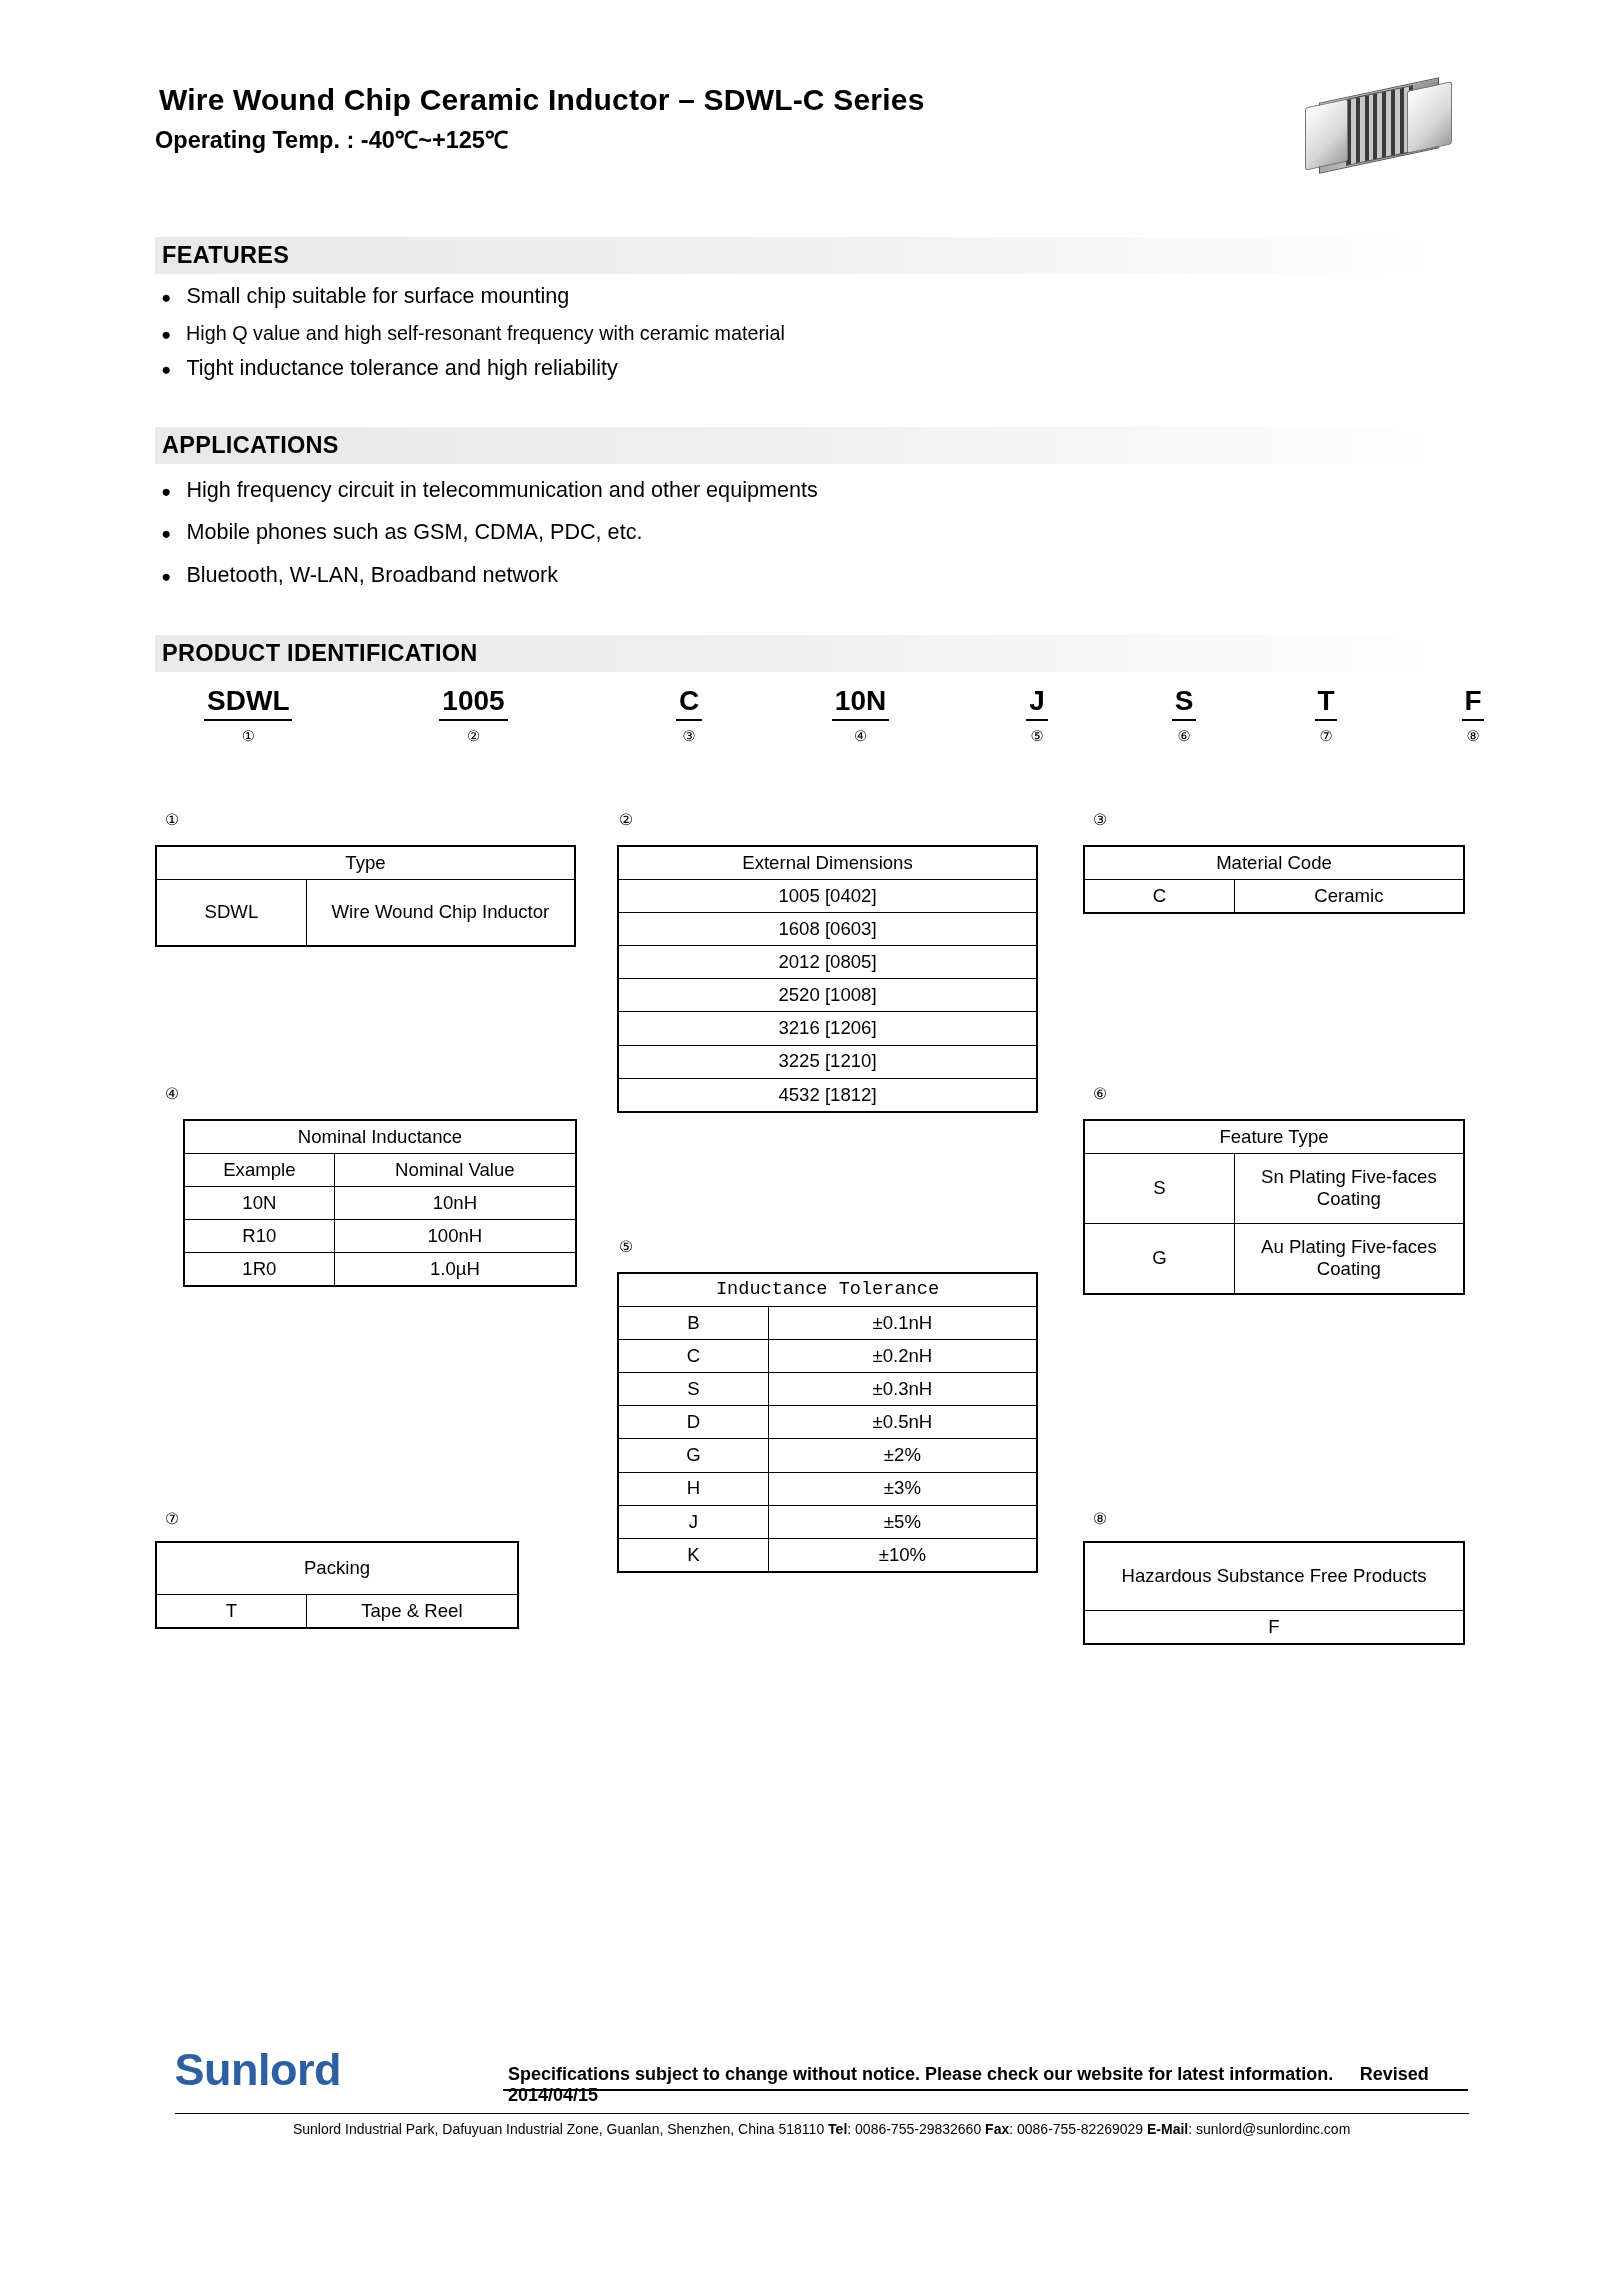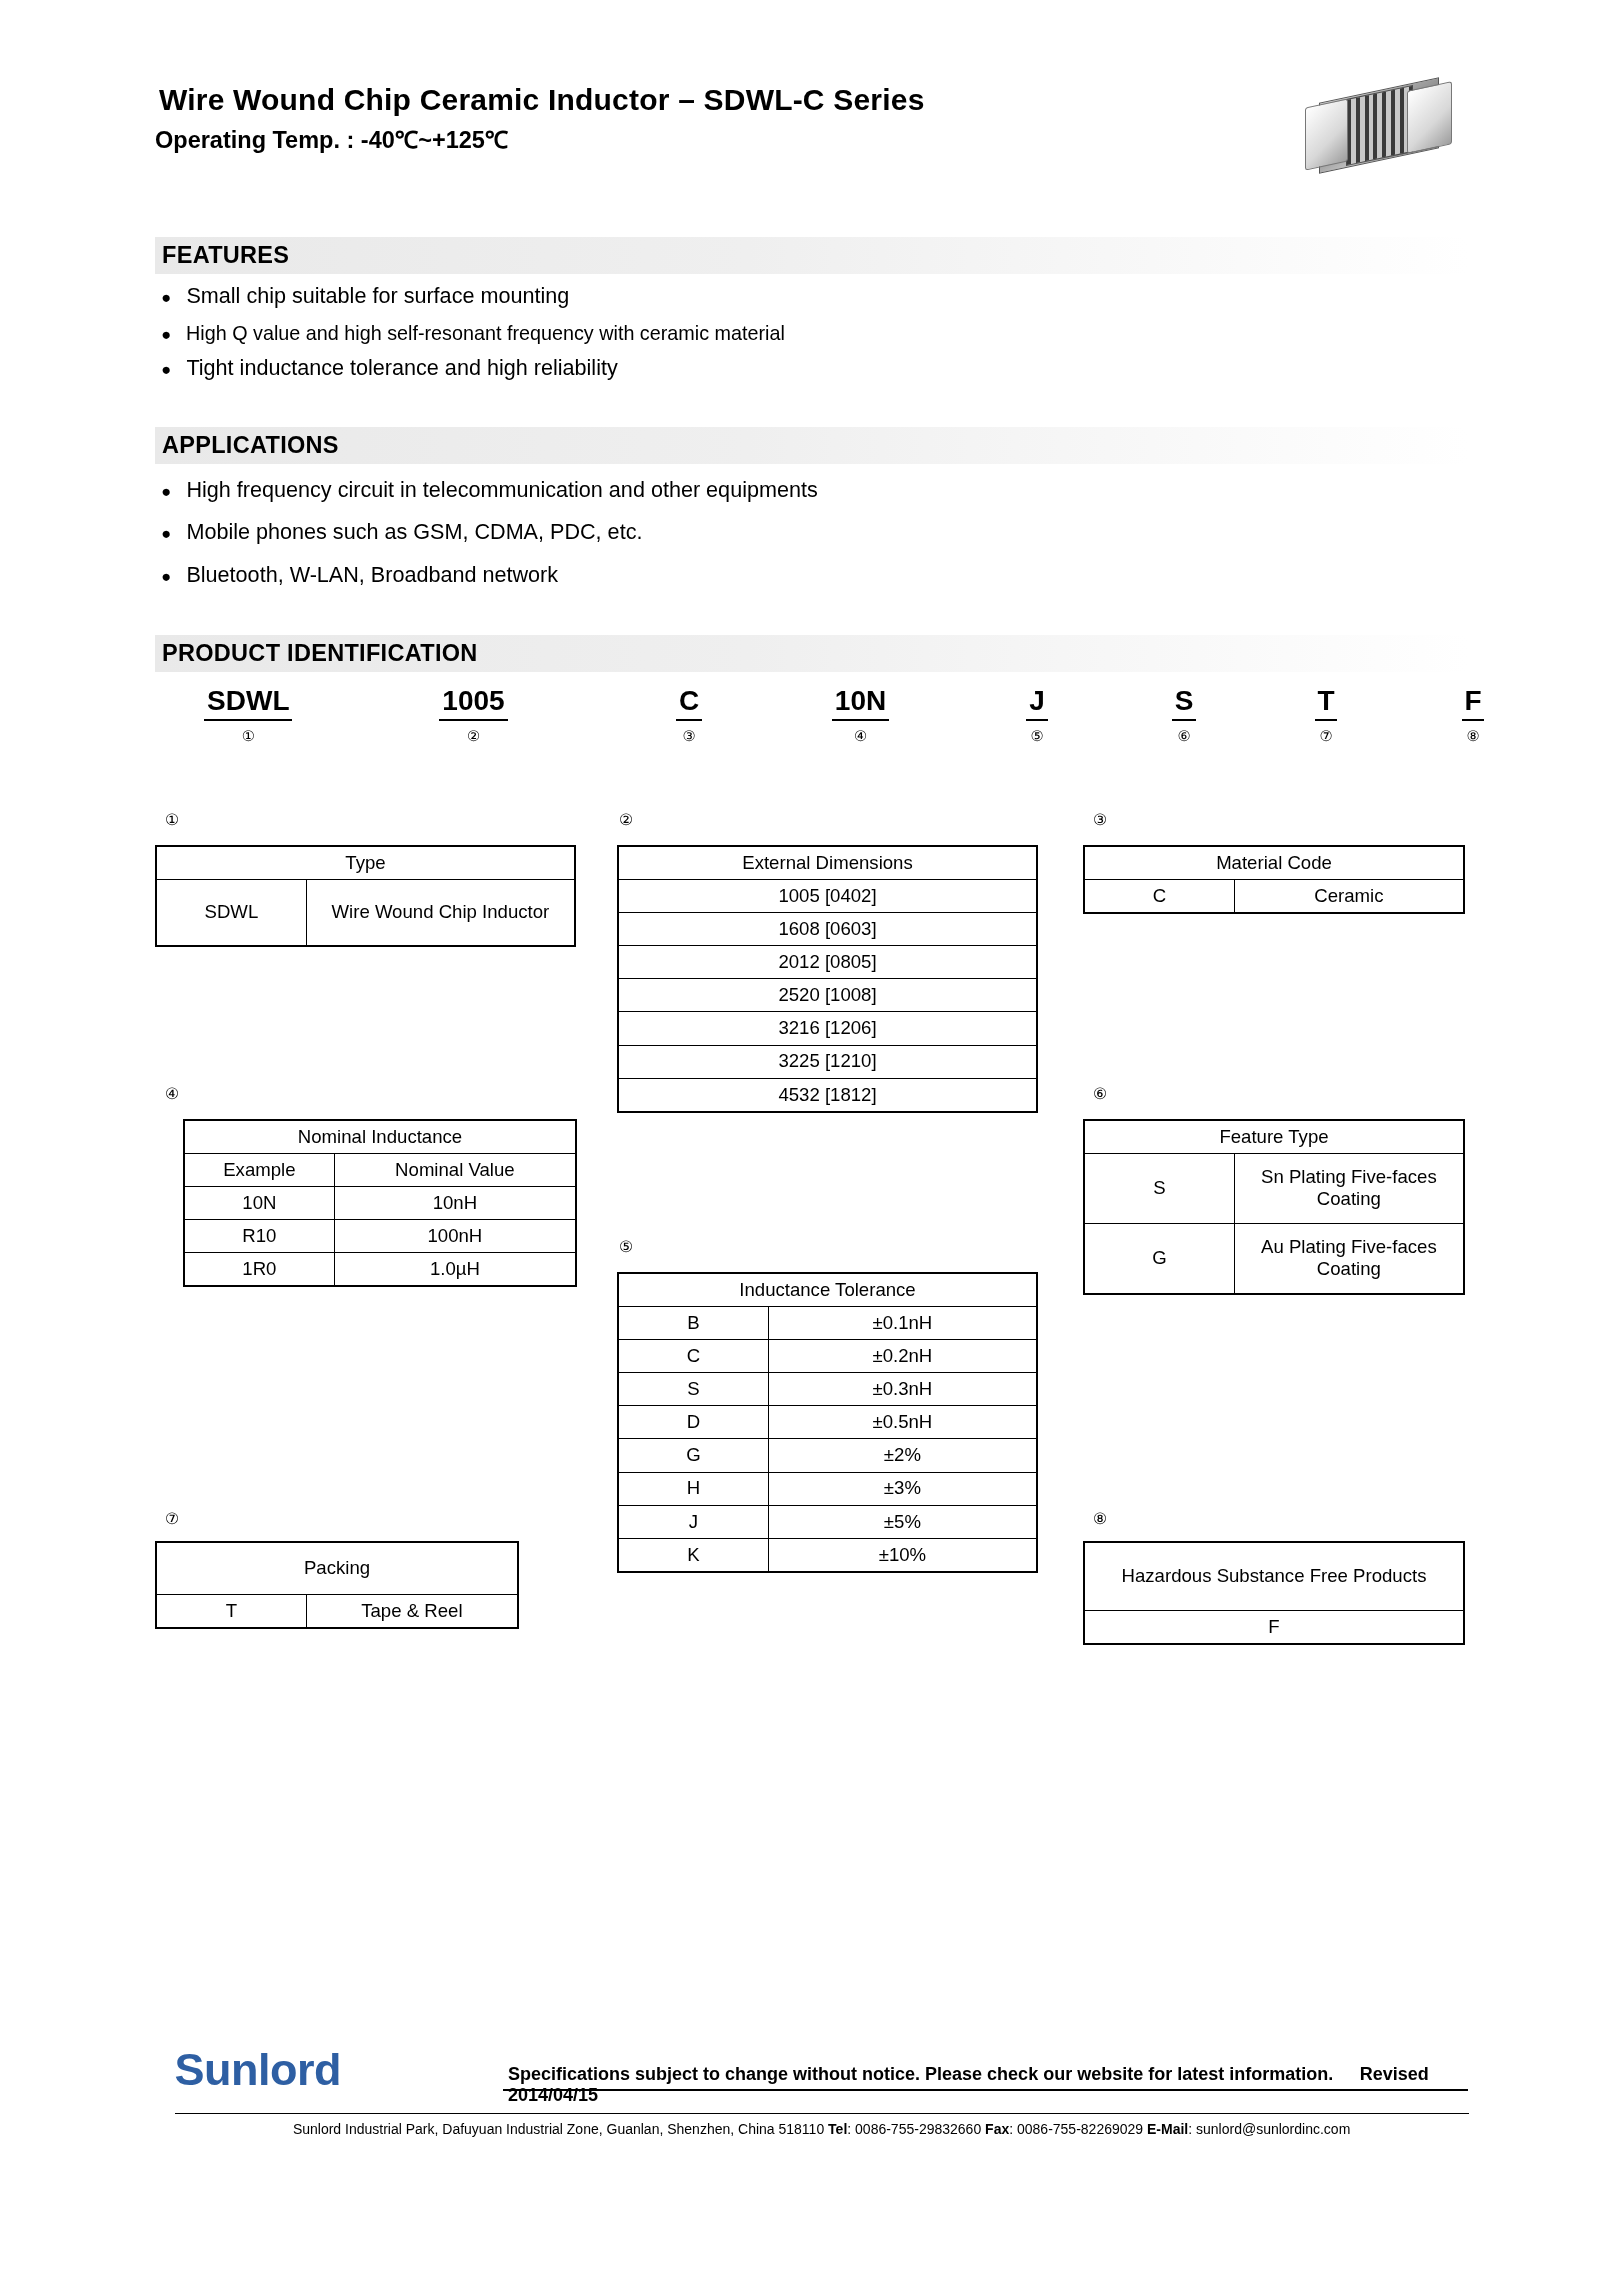--- a/index.html
+++ b/index.html
@@ -427,21 +427,21 @@
       <td style="height:59px;">G</td>
       <td>Au Plating Five-faces Coating</td>
     </tr>
   </tbody>
     </table>
 
   <div class="marker" style="left:619px; top:1237px;">⑤</div>
   <table class="tbl" style="left:617px; top:1272px; width:421px;">
     <tbody>
         <tr>
-      <td colspan="2" style="border:2.5px solid #000; border-bottom:1px solid #000;">Inductance Tolerance</td>
+      <td colspan="2" style="border:2.5px solid #000; border-bottom:1px solid #000;font-family:Liberation Mono, monospace;">Inductance Tolerance</td>
     </tr>
     <tr>
       <td style="width:137px;">B</td>
       <td>±0.1nH</td>
     </tr>
     <tr>
       <td>C</td>
       <td>±0.2nH</td>
     </tr>
     <tr>

